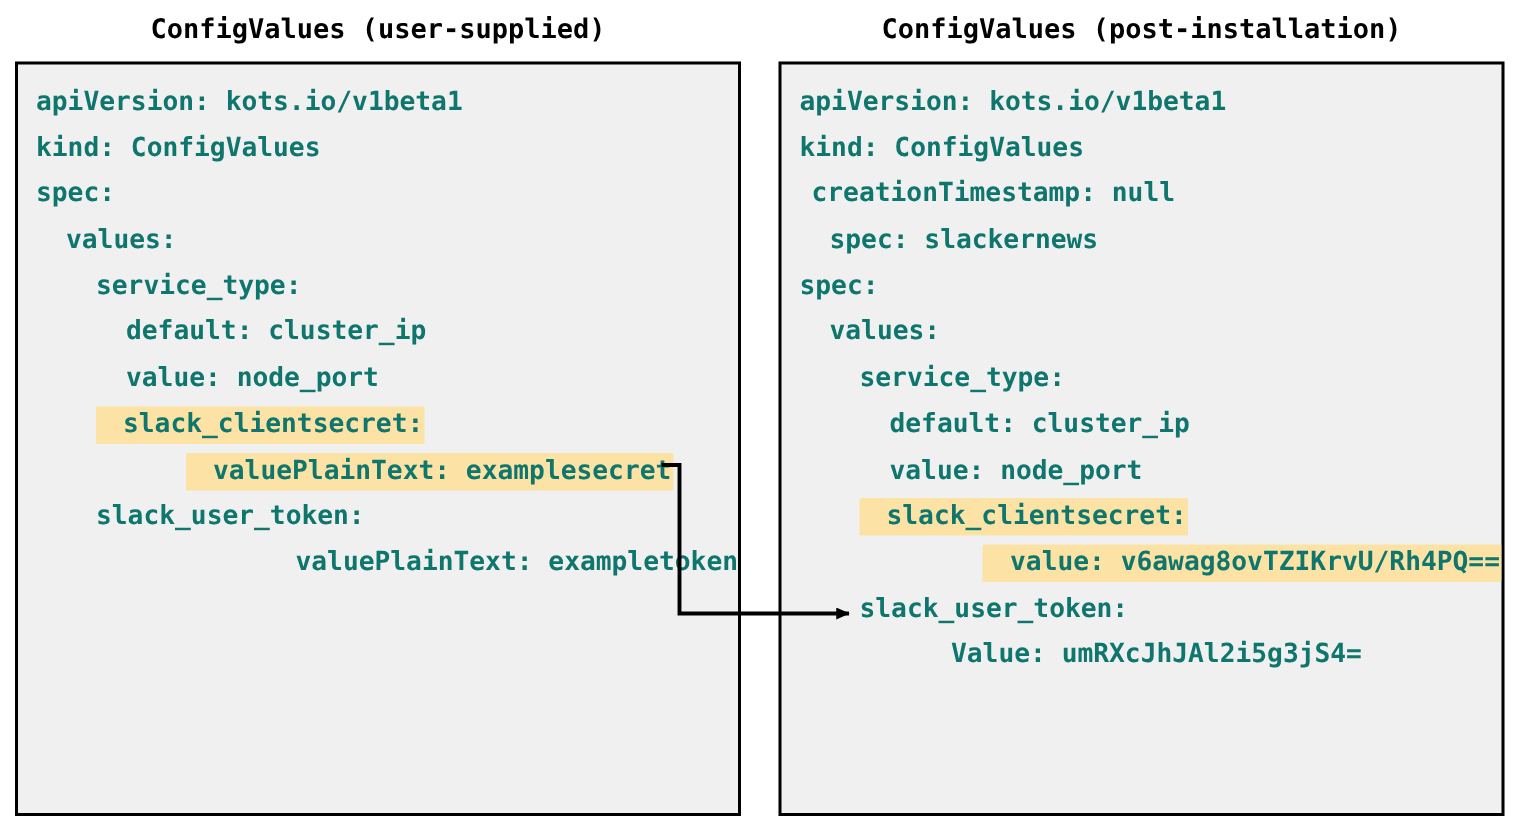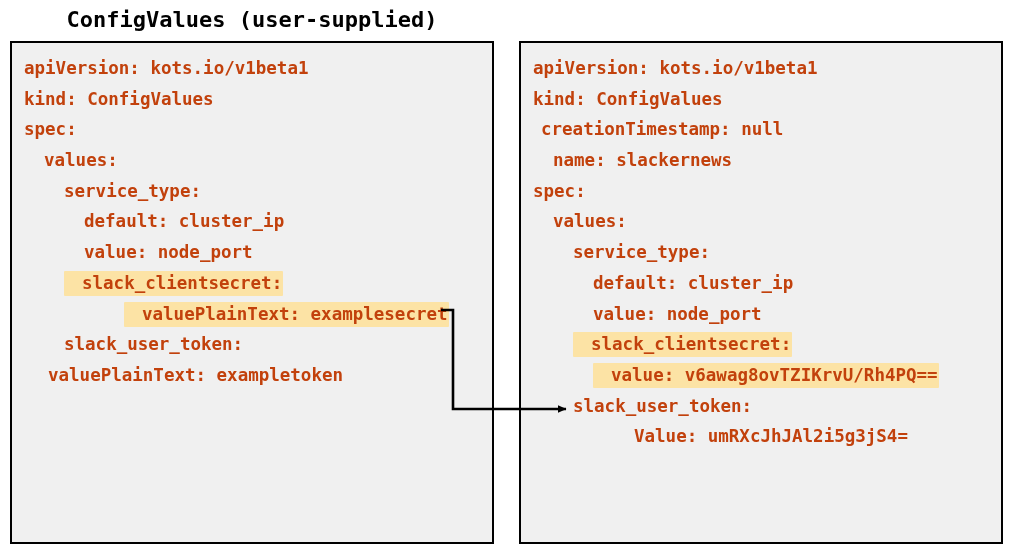--- a/index.html
+++ b/index.html
@@ -21,21 +21,21 @@
     width: 1019px;
     height: 559px;
   }
 
   .panel-title {
     position: absolute;
     top: 7px;
     height: 26px;
     line-height: 26px;
     font-family: "DejaVu Sans Mono", "Liberation Mono", monospace;
-    font-size: 22px;
+    font-size: 18px;
     font-weight: bold;
     color: #000000;
     text-align: center;
     letter-spacing: 0px;
     white-space: nowrap;
   }
   #title-left  { left: 10px;  width: 484px; }
   #title-right { left: 519px; width: 484px; }
 
   .panel-box {
@@ -58,21 +58,21 @@
     padding: 10px 0 0 0;
     margin: 0;
   }
 
   .code-line {
     height: 30.7px;
     line-height: 30.7px;
     font-family: "DejaVu Sans Mono", "Liberation Mono", monospace;
     font-size: 17.5px;
     font-weight: bold;
-    color: #c2410c;
+    color: #0f766e;
     white-space: pre;
     padding-left: 12px;
     box-sizing: border-box;
   }
 
   .code-line .hl {
     background: #fce3a5;
     padding: 2px 1px 3px 18px;
     border-radius: 1px;
     box-decoration-break: clone;
@@ -88,50 +88,51 @@
     pointer-events: none;
   }
 </style>
 </head>
 <body>
 
 <div class="stage">
 
   <div class="panel-title" id="title-left">ConfigValues (user-supplied)</div>
 
+  <div class="panel-title" id="title-right">ConfigValues (post-installation)</div>
 
   <div class="panel-box" id="box-left" style="background: rgb(240, 240, 240); border-color: rgb(0, 0, 0);">
     <div class="code-block" id="code-left">
         <div class="code-line" style="padding-left: 12px;">apiVersion: kots.io/v1beta1</div>
         <div class="code-line" style="padding-left: 12px;">kind: ConfigValues</div>
         <div class="code-line" style="padding-left: 12px;">spec:</div>
         <div class="code-line" style="padding-left: 32px;">values:</div>
         <div class="code-line" style="padding-left: 52px;">service_type:</div>
         <div class="code-line" style="padding-left: 72px;">default: cluster_ip</div>
         <div class="code-line" style="padding-left: 72px;">value: node_port</div>
         <div class="code-line" style="padding-left: 52px;"><span class="hl" style="background: rgb(252, 227, 165);">slack_clientsecret:</span></div>
         <div class="code-line" style="padding-left: 72px; margin-left: 40px;"><span class="hl" style="background: rgb(252, 227, 165);">valuePlainText: examplesecret</span></div>
         <div class="code-line" style="padding-left: 52px;">slack_user_token:</div>
-        <div class="code-line" style="padding-left: 36px;">valuePlainText: exampletoken</div>
+        <div class="code-line" style="padding-left: 36px; text-align: right;">valuePlainText: exampletoken</div>
       </div>
   </div>
 
   <div class="panel-box" id="box-right" style="background: rgb(240, 240, 240); border-color: rgb(0, 0, 0);">
     <div class="code-block" id="code-right">
         <div class="code-line" style="padding-left: 12px;">apiVersion: kots.io/v1beta1</div>
         <div class="code-line" style="padding-left: 12px;">kind: ConfigValues</div>
         <div class="code-line" style="padding-left: 20px;">creationTimestamp: null</div>
-        <div class="code-line" style="padding-left: 32px;">name: slackernews</div>
+        <div class="code-line" style="padding-left: 32px;">spec: slackernews</div>
         <div class="code-line" style="padding-left: 12px;">spec:</div>
         <div class="code-line" style="padding-left: 32px;">values:</div>
         <div class="code-line" style="padding-left: 52px;">service_type:</div>
         <div class="code-line" style="padding-left: 72px;">default: cluster_ip</div>
         <div class="code-line" style="padding-left: 72px;">value: node_port</div>
         <div class="code-line" style="padding-left: 52px;"><span class="hl" style="background: rgb(252, 227, 165);">slack_clientsecret:</span></div>
-        <div class="code-line" style="padding-left: 72px;"><span class="hl" style="background: rgb(252, 227, 165);">value: v6awag8ovTZIKrvU/Rh4PQ==</span></div>
+        <div class="code-line" style="padding-left: 72px; text-align: right;"><span class="hl" style="background: rgb(252, 227, 165);">value: v6awag8ovTZIKrvU/Rh4PQ==</span></div>
         <div class="code-line" style="padding-left: 52px;">slack_user_token:</div>
         <div class="code-line" style="padding-left: 113px;">Value: umRXcJhJAl2i5g3jS4=</div>
       </div>
   </div>
 
   <svg id="connector" viewBox="0 0 1019 559">
     <defs>
       <marker id="arrowhead" markerWidth="9" markerHeight="8" refX="8.5" refY="4" orient="auto" markerUnits="userSpaceOnUse">
         <path d="M0,0 L9,4 L0,8 z" fill="#000000"></path>
       </marker>

